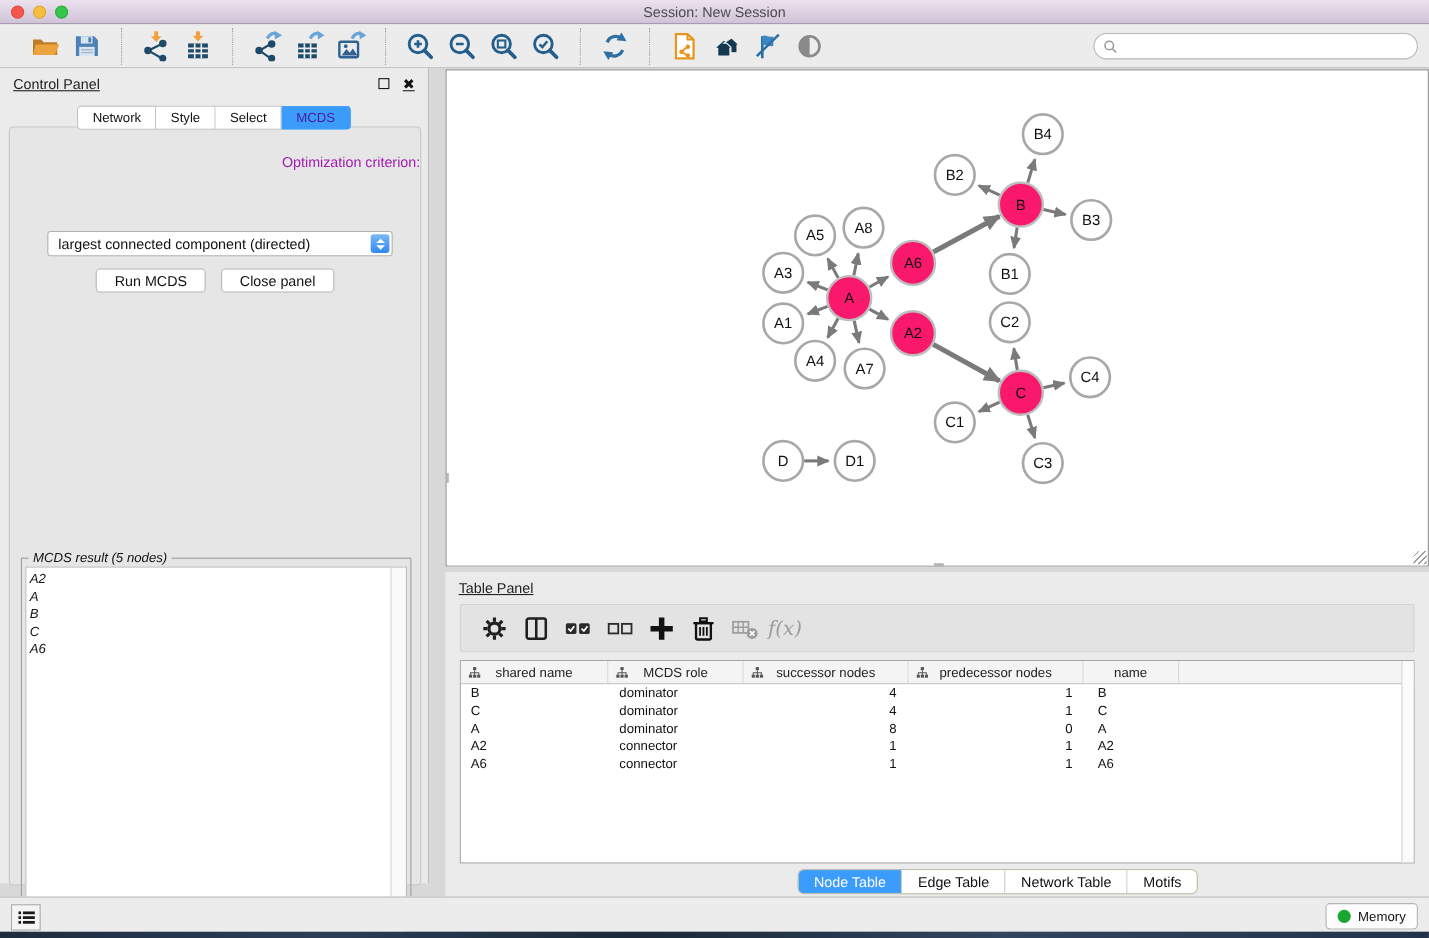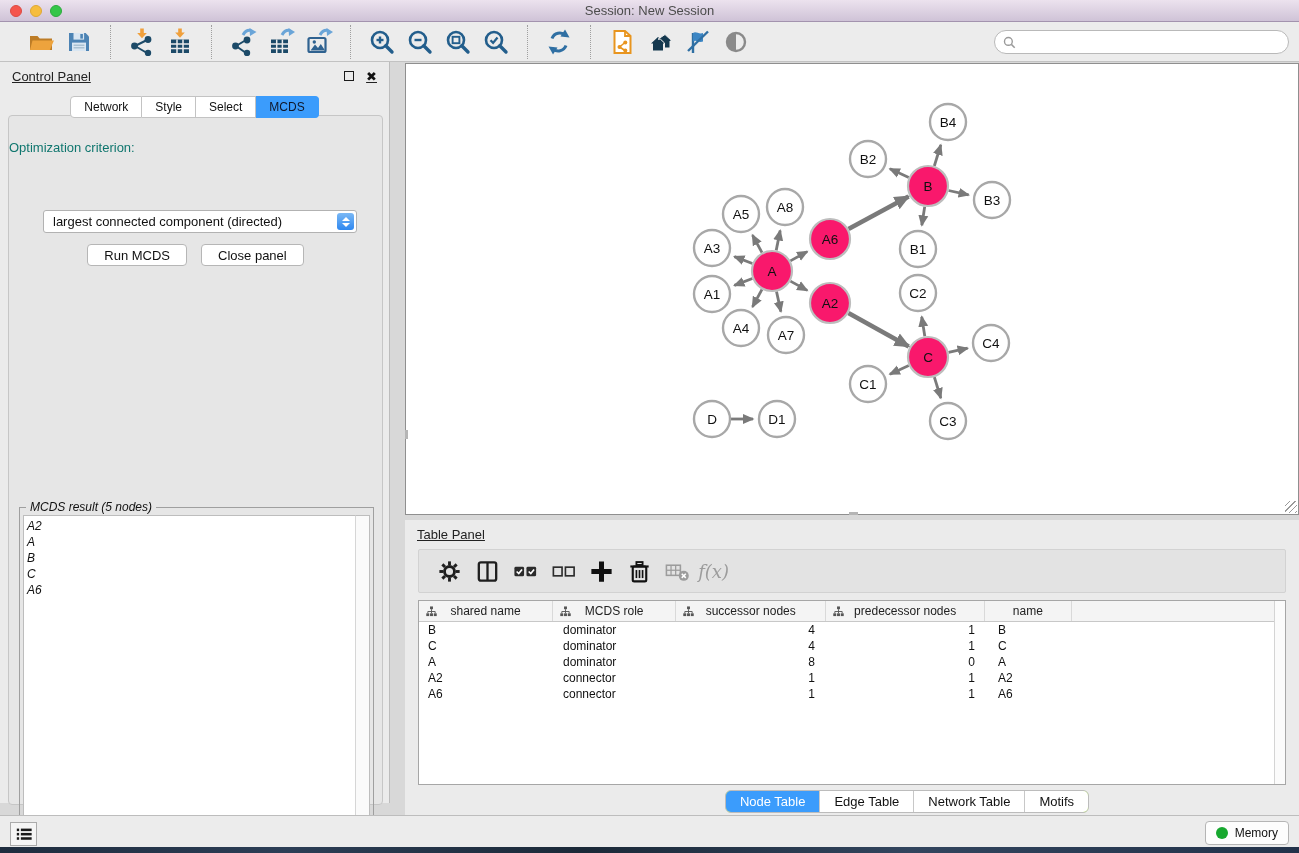--- a/index.html
+++ b/index.html
@@ -38,24 +38,24 @@
   .close-icon{font-size:13px;font-weight:bold;color:#111;line-height:1;}
 
   
   #control-panel{position:absolute;left:0;top:62px;width:390px;height:741px;background:#ebebeb;
     border-right:1px solid #bcbcbc;}
   #cp-tabs{position:absolute;left:0;top:34px;width:100%;display:flex;justify-content:center;z-index:2;}
   .cp-tab{font-size:12px;padding:2px 13px;background:#fff;border:1px solid #c3c3c3;border-left:none;
     color:#111;line-height:16px;}
   .cp-tab:first-child{border-left:1px solid #c3c3c3;border-radius:4px 0 0 4px;}
   .cp-tab:last-child{border-radius:0 4px 4px 0;}
-  .cp-tab.active{background:#3b9cfc;border-color:#3b9cfc;color:#0f172a;}
+  .cp-tab.active{background:#3b9cfc;border-color:#3b9cfc;color:#4c1d95;}
   #cp-content{position:absolute;left:8px;top:53px;width:375px;height:690px;background:#e6e6e6;
     border:1px solid #c6c6c6;border-radius:4px;}
-  .opt-label{text-align:left;margin-top:24px;font-size:13px;color:#0f766e;}
+  .opt-label{text-align:right;margin-top:24px;font-size:13px;color:#a21caf;}
   .criterion-select{position:absolute;left:34px;top:94px;width:314px;height:23px;background:#fff;
     border:1px solid #b2b2b2;border-radius:3px;font-size:13px;color:#111;display:flex;align-items:center;
     padding-left:9px;}
   .criterion-select .stepper{position:absolute;right:2px;top:2px;width:17px;height:17px;border-radius:3px;
     background:linear-gradient(#7ab8f5,#2f88f0);display:flex;flex-direction:column;align-items:center;justify-content:center;}
   .stepper .up{width:0;height:0;border-left:4px solid transparent;border-right:4px solid transparent;
     border-bottom:4px solid #fff;margin-bottom:2px;}
   .stepper .down{width:0;height:0;border-left:4px solid transparent;border-right:4px solid transparent;
     border-top:4px solid #fff;}
   .cp-buttons{position:absolute;left:0;top:128px;width:100%;display:flex;justify-content:center;gap:14px;}

